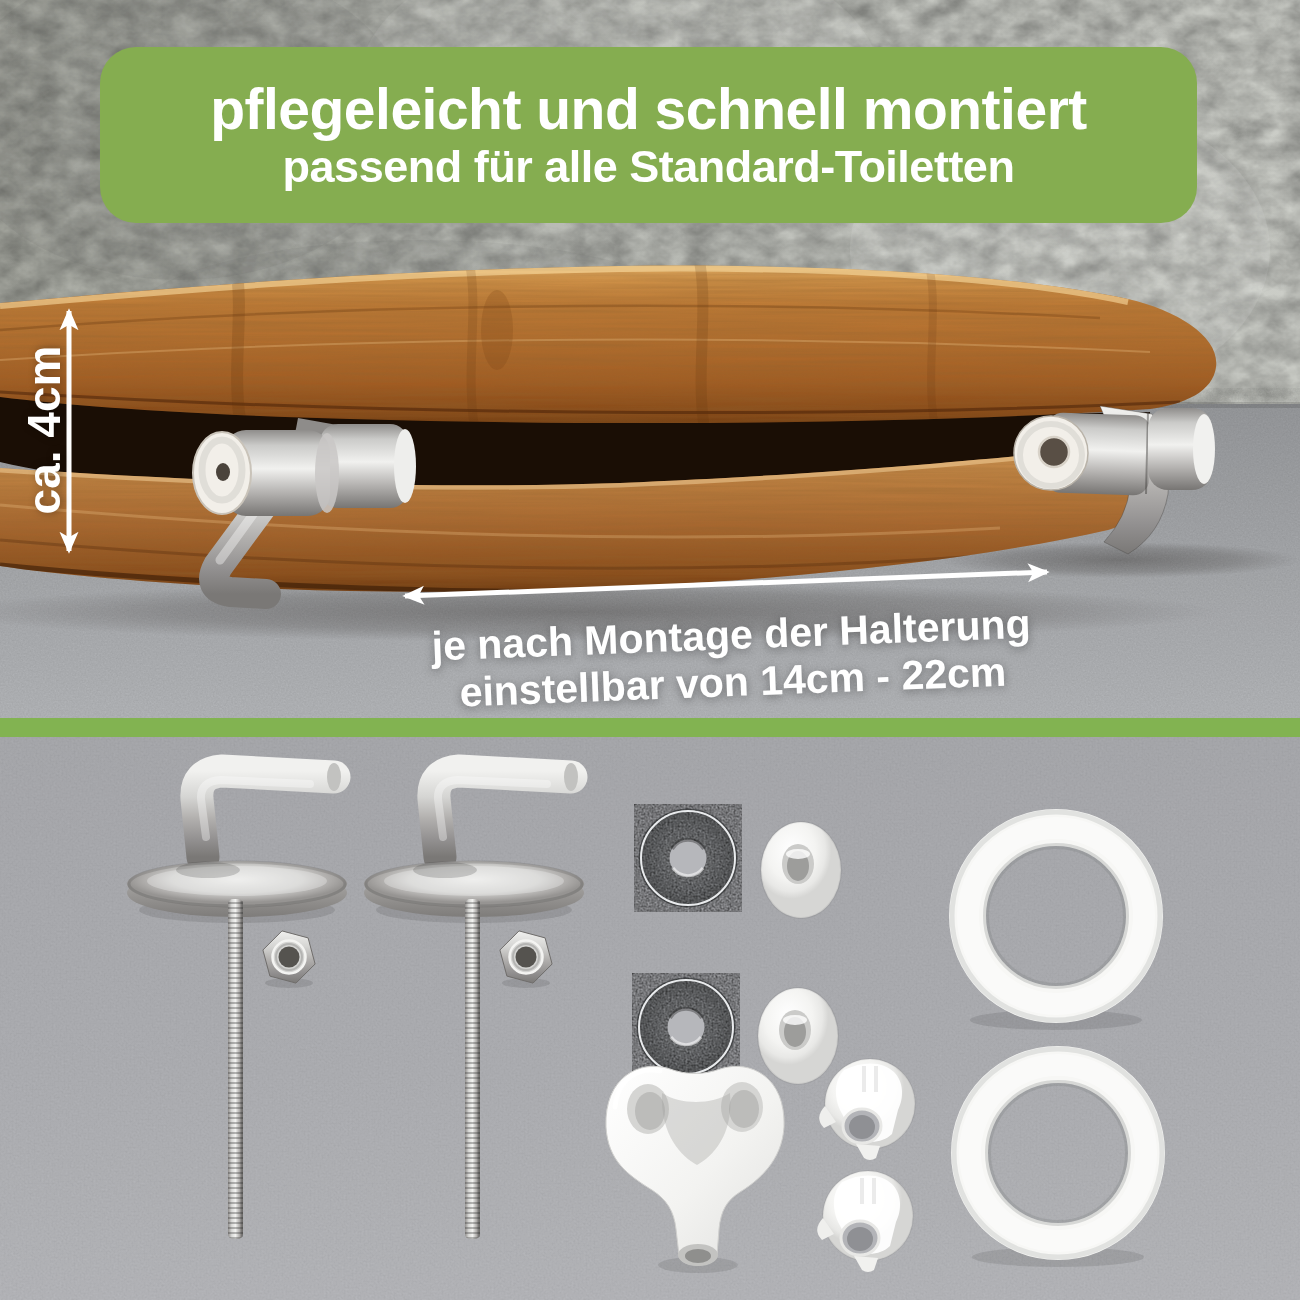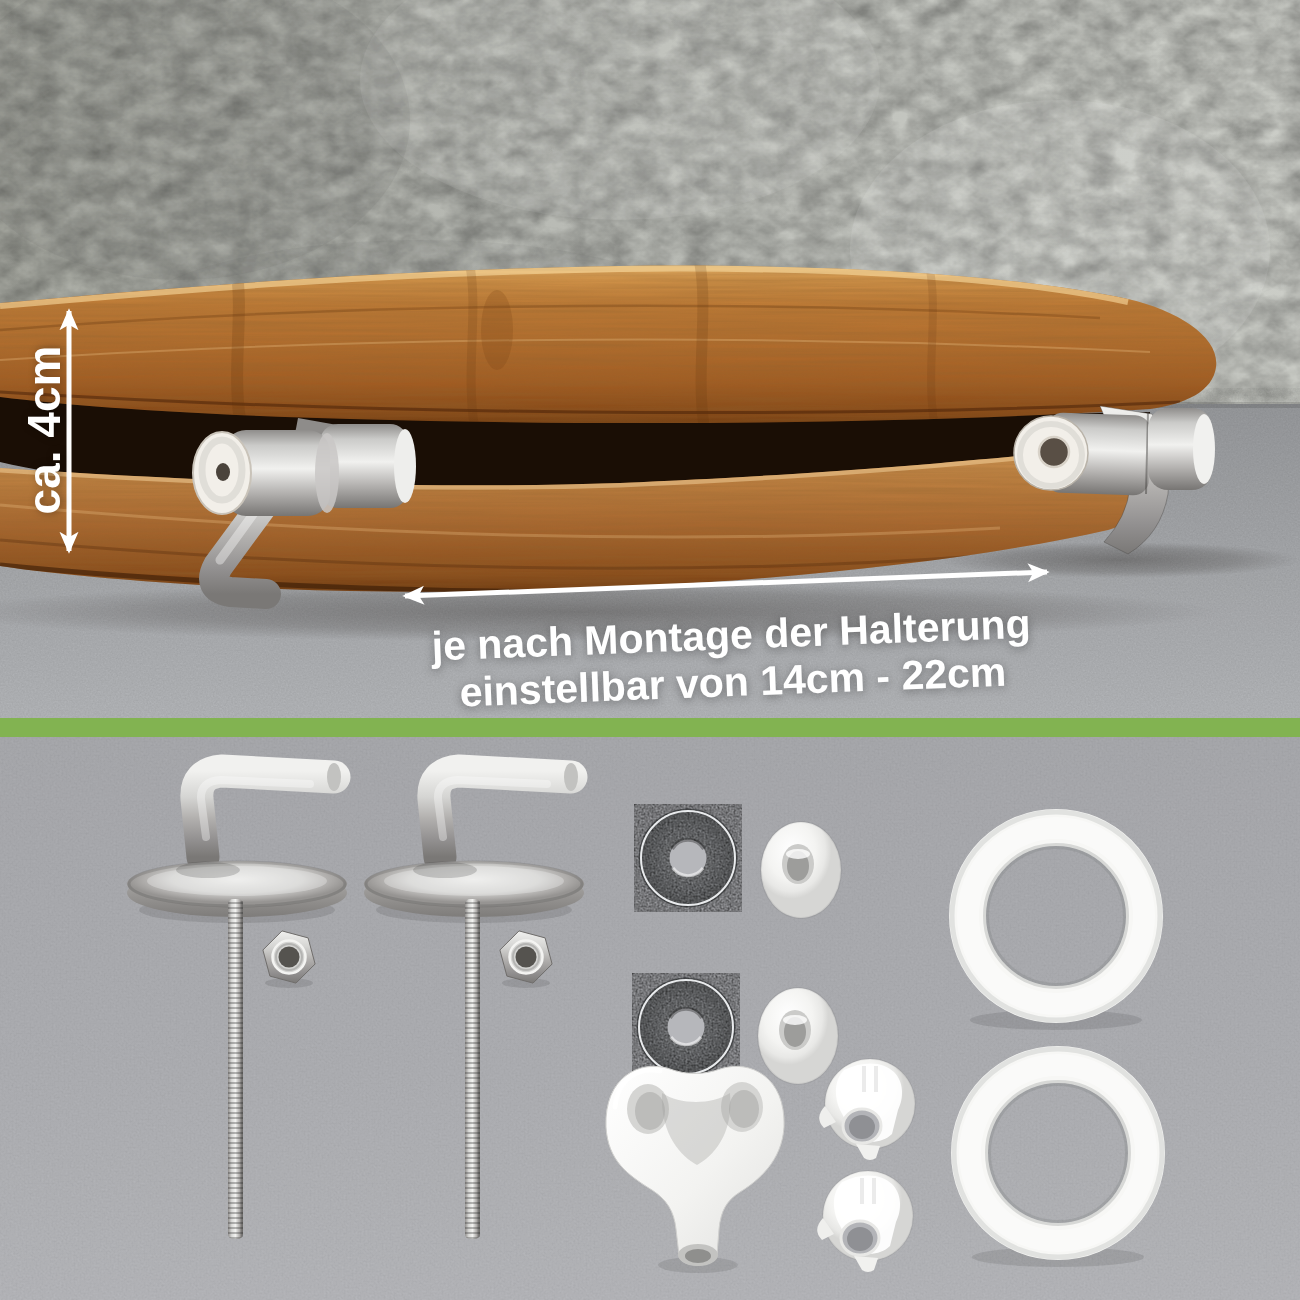--- a/index.html
+++ b/index.html
@@ -343,20 +343,24 @@
       <ellipse cx="698" cy="519" rx="13" ry="7" fill="#8f8f8d"></ellipse>
       <path d="M615,370 C618,340 640,330 660,334" stroke="rgba(255,255,255,0.8)" stroke-width="5" fill="none" stroke-linecap="round"></path>
     </g>
 
     <use href="#b-wnut" x="870" y="367"></use>
     <use href="#b-wnut" x="868" y="479"></use>
   </svg>
 
   <div class="divider"></div>
 
+  <div class="banner">
+    <div class="title">pflegeleicht und schnell montiert</div>
+    <div class="subtitle">passend für alle Standard-Toiletten</div>
+  </div>
 
   <div class="height-label">ca. 4cm</div>
   <div class="range-label">
     <div>je nach Montage der Halterung</div>
     <div>einstellbar von 14cm - 22cm</div>
   </div>
 
 </div>
 
 </body></html>

